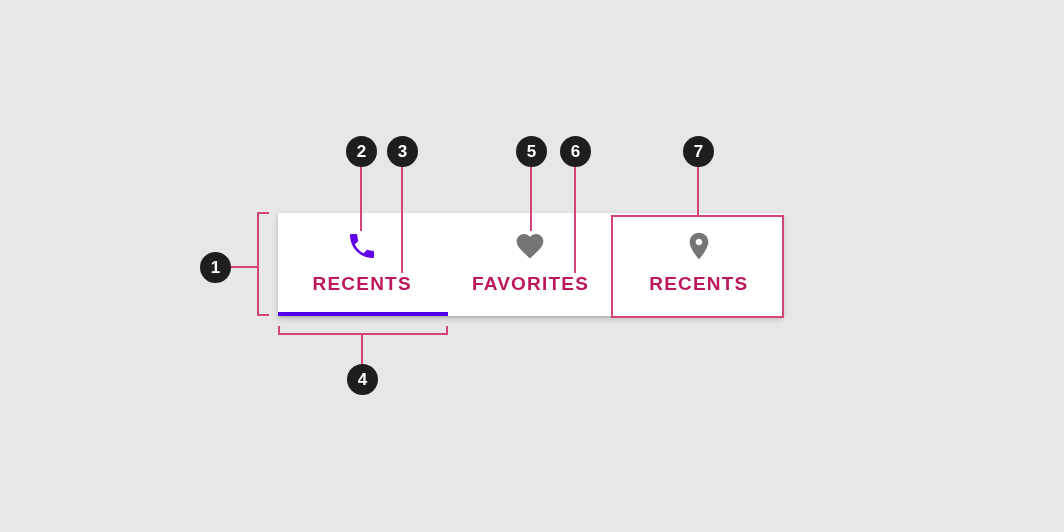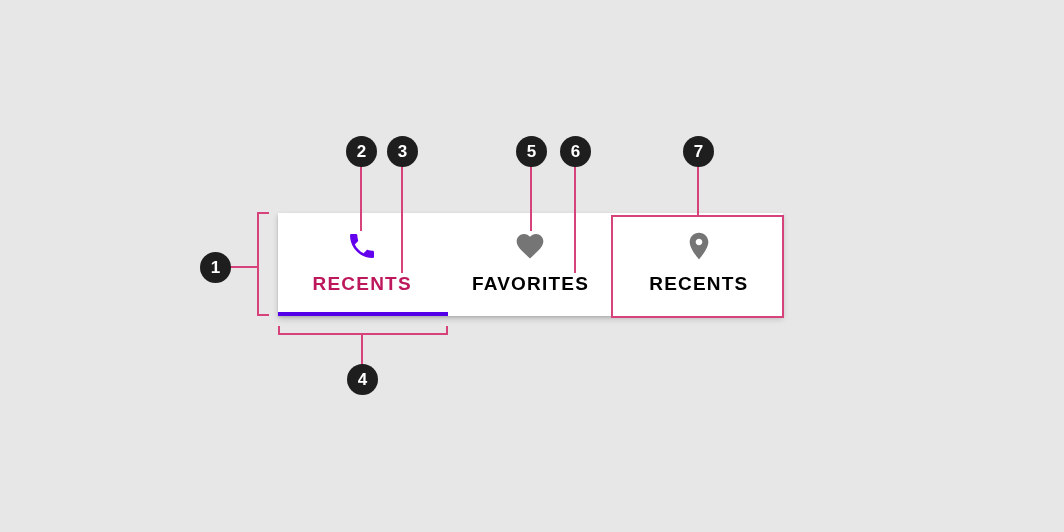--- a/index.html
+++ b/index.html
@@ -28,21 +28,21 @@
     padding-top: 17px;
     cursor: pointer;
   }
   .tab .icon { width: 32px; height: 32px; }
   .tab .label {
     margin-top: 11px;
     font-size: 19px;
     font-weight: bold;
     letter-spacing: 1.2px;
     line-height: 22px;
-    color: #000000;
+    color: #be185d;
     white-space: nowrap;
   }
   .tab.active .label { color: #be185d; }
   .tab .icon svg { display: block; width: 32px; height: 32px; }
   .tab .icon path { fill: #757575; }
   .tab.active .icon path { fill: #6200ee; }
 
   .indicator {
     position: absolute;
     left: 0; bottom: 0;

